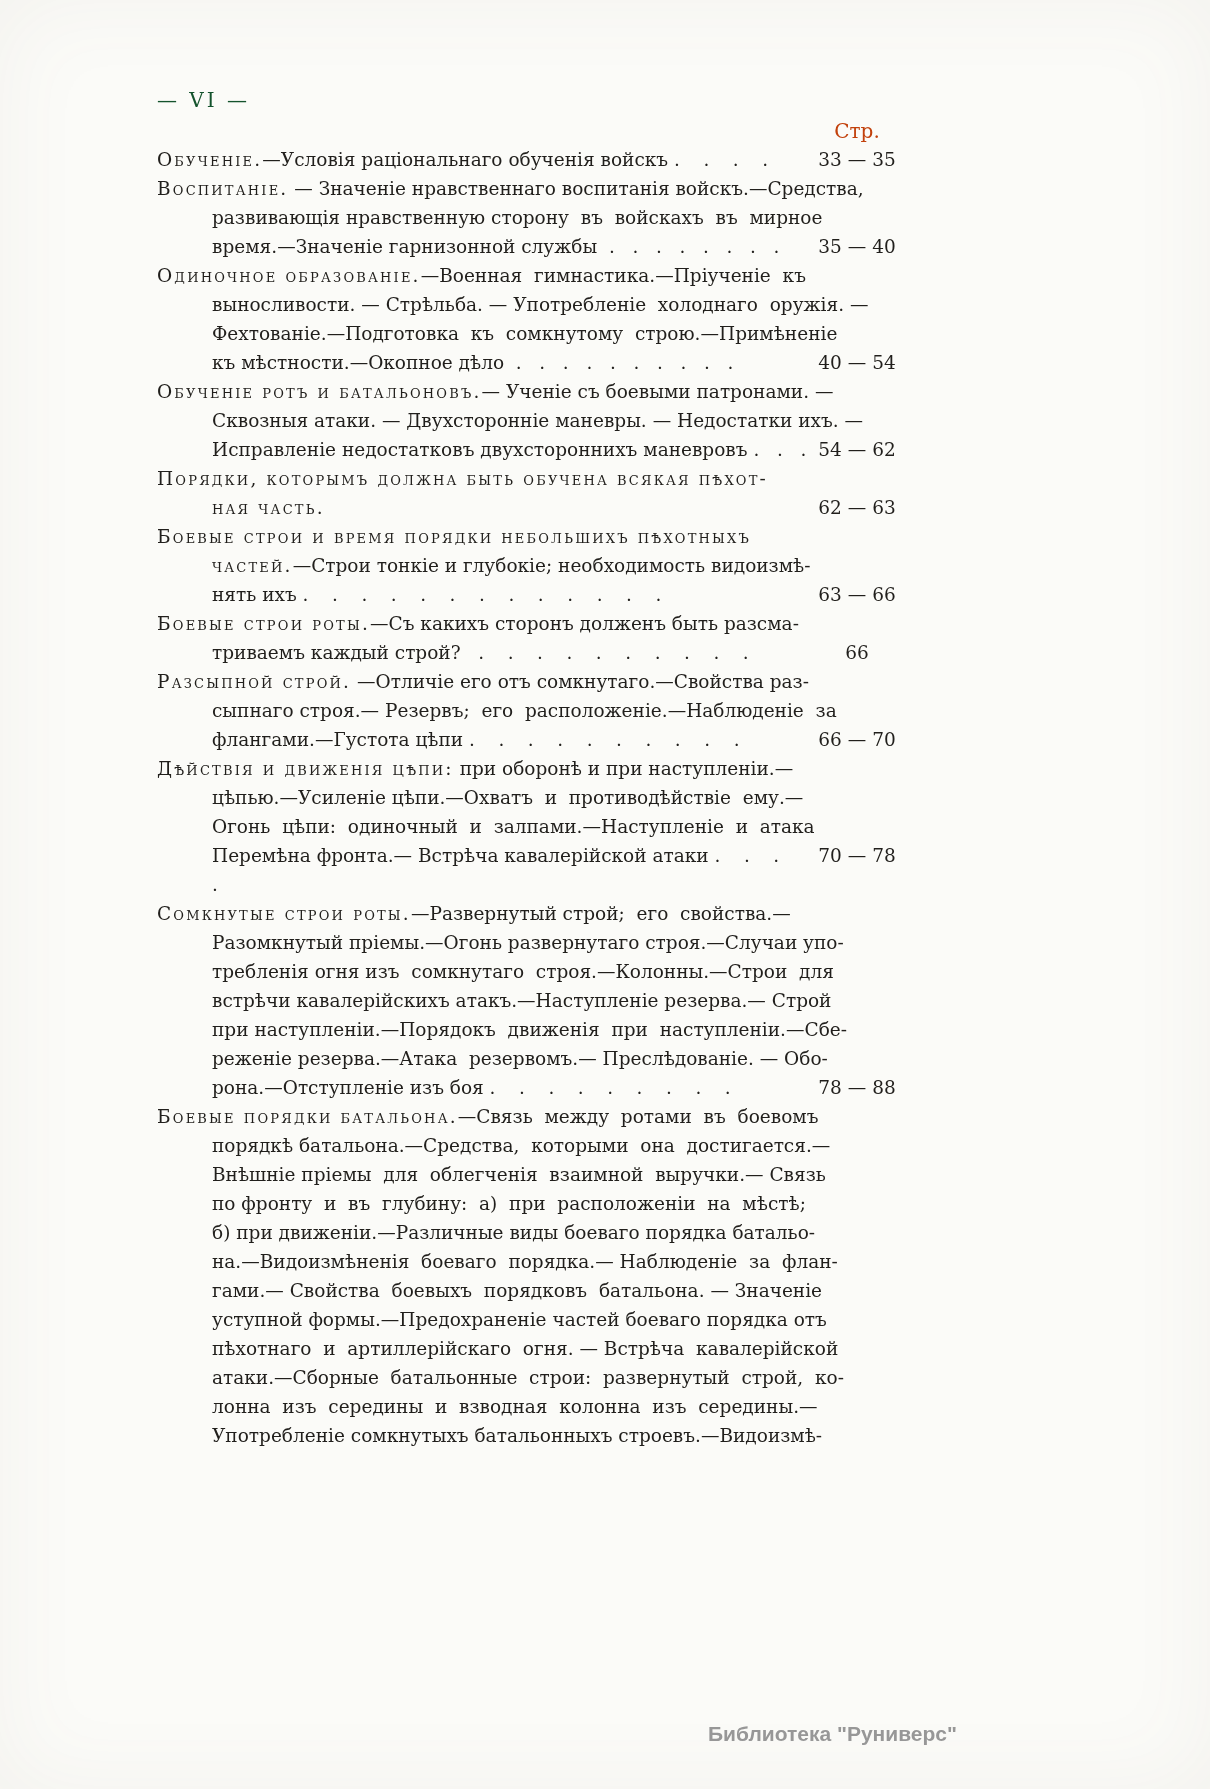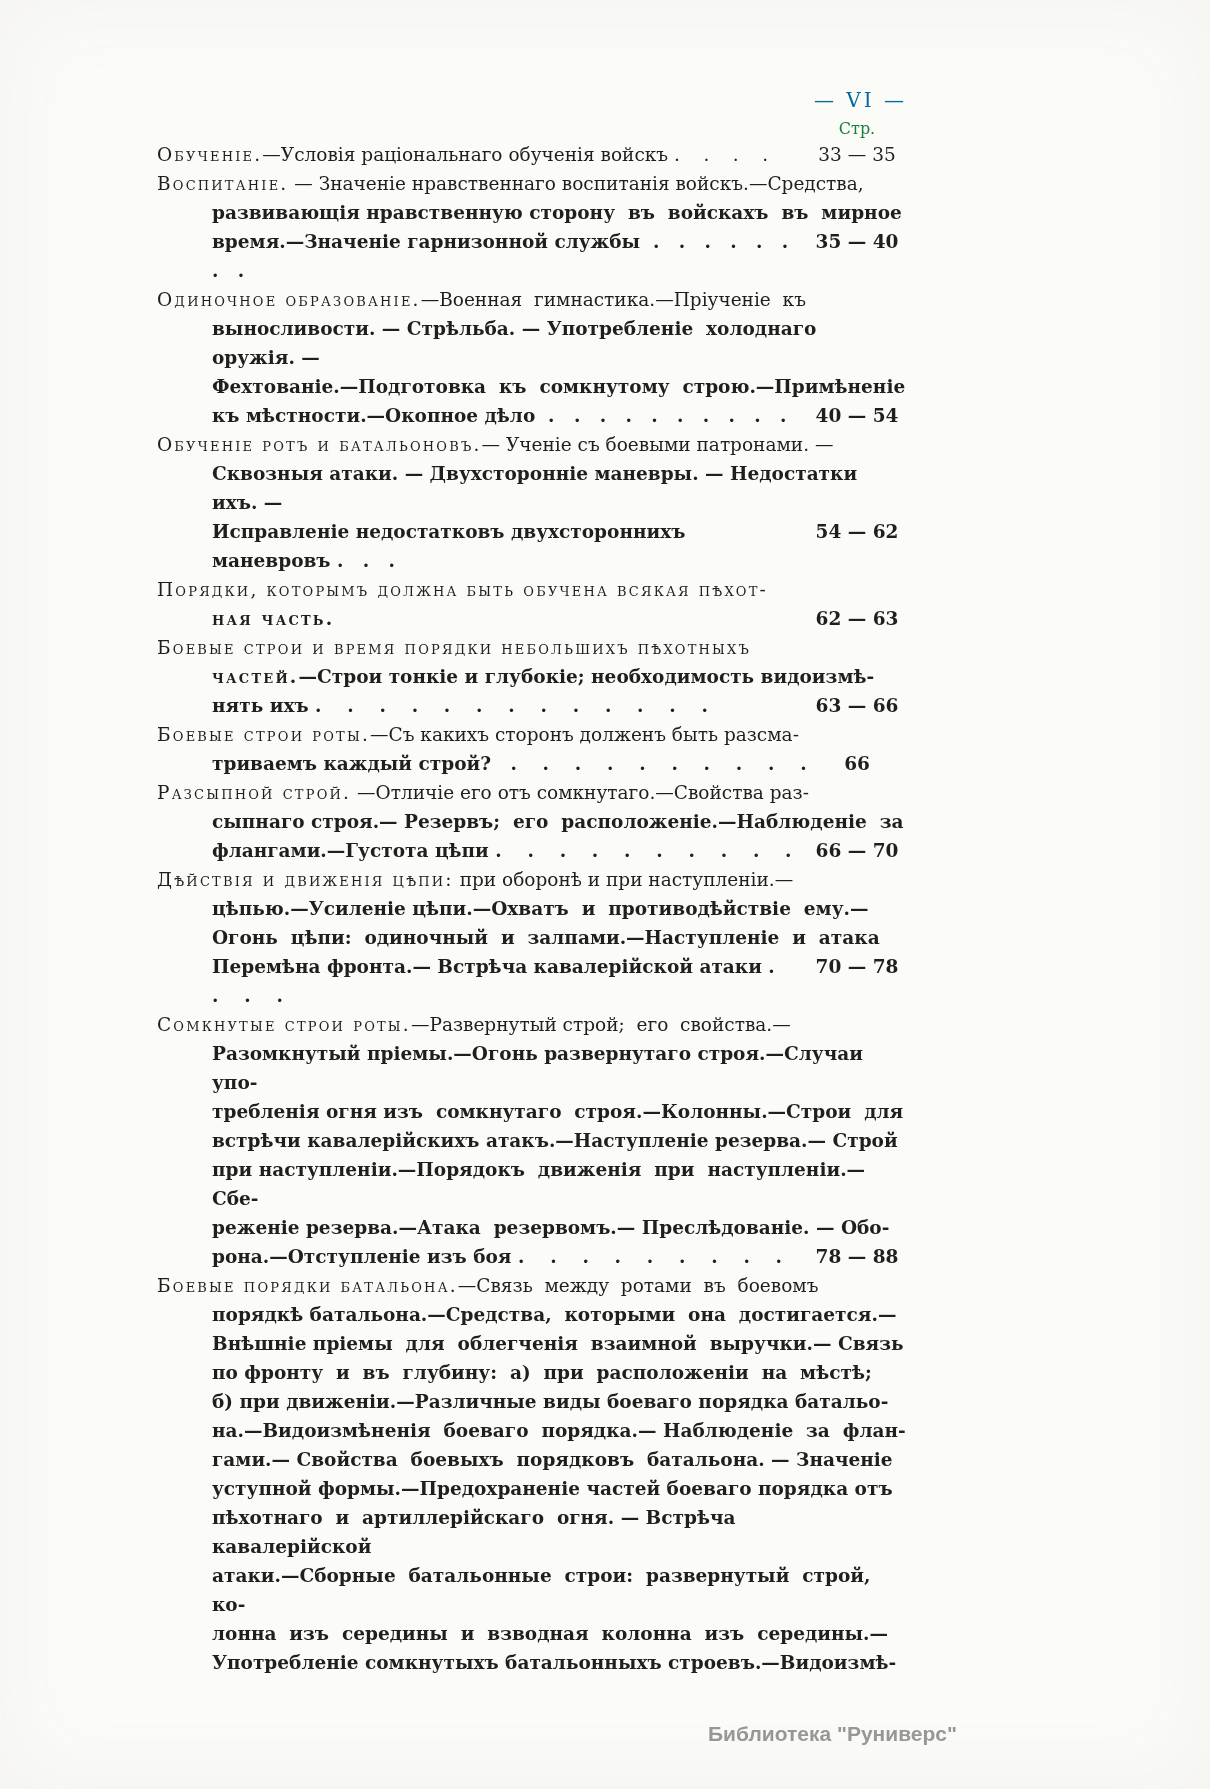--- a/index.html
+++ b/index.html
@@ -12,47 +12,47 @@
     font-family:"DejaVu Serif", serif;
     overflow:hidden;
     box-shadow: inset 0 0 90px rgba(120,110,90,0.06);
   }
   .content {
     position:absolute;
     left:157px; top:88px;
     width:750px;
   }
   .folio {
-    text-align:right;
+    text-align:left;
     font-size:20px;
     letter-spacing:3px;
-    color:#0369a1;
+    color:#14532d;
   }
   .str-col {
     margin-left:auto;
     width:100px;
     text-align:center;
-    font-size:16px;
+    font-size:20px;
     margin-top:7px;
-    color:#15803d;
+    color:#c2410c;
   }
   .entries { margin-top:2px; }
   .entry { }
   .line {
     display:flex;
     align-items:baseline;
     font-size:18.5px;
     line-height:29px;
   }
   .line .lt {
     flex:1 1 auto;
     white-space:pre-wrap;
     overflow:hidden;
   }
-  .line.cont { padding-left:55px;font-weight:bold; }
+  .line.cont { padding-left:55px; }
   .sp {
     font-variant:small-caps;
     letter-spacing:2.2px;
   }
   .pg {
     flex:0 0 100px;
     text-align:center;
     white-space:nowrap;
     font-size:18.5px;
   }

